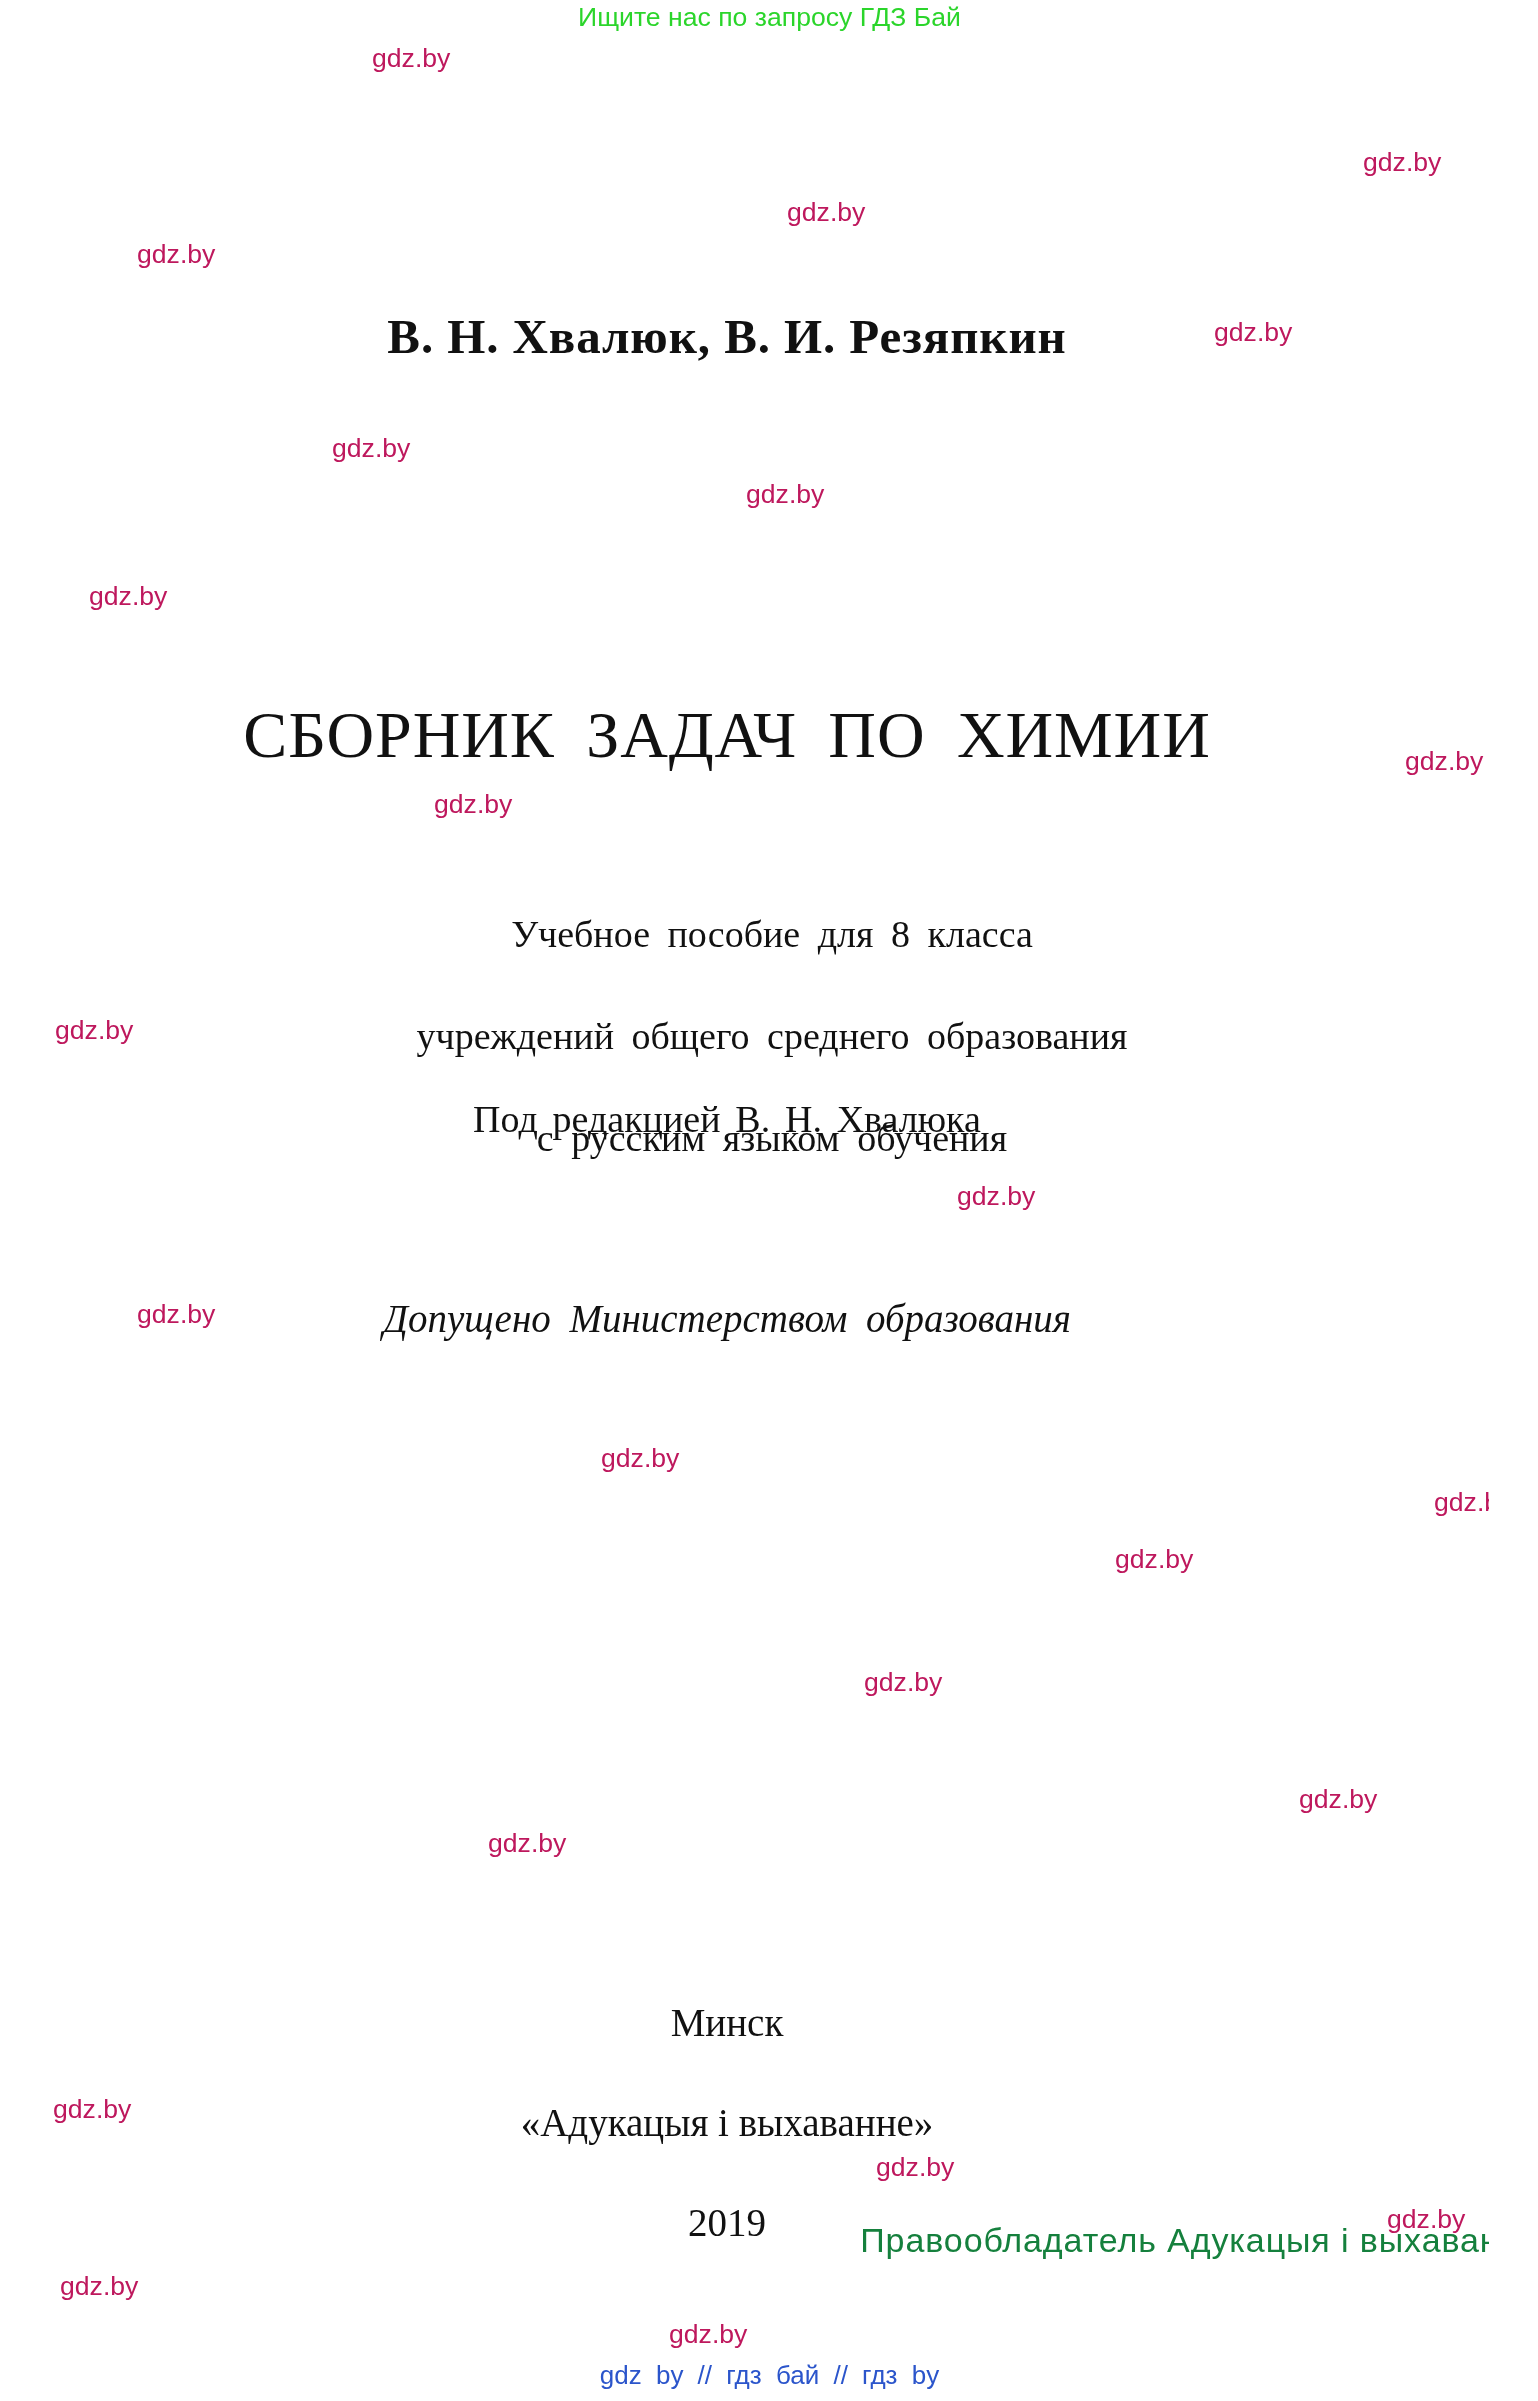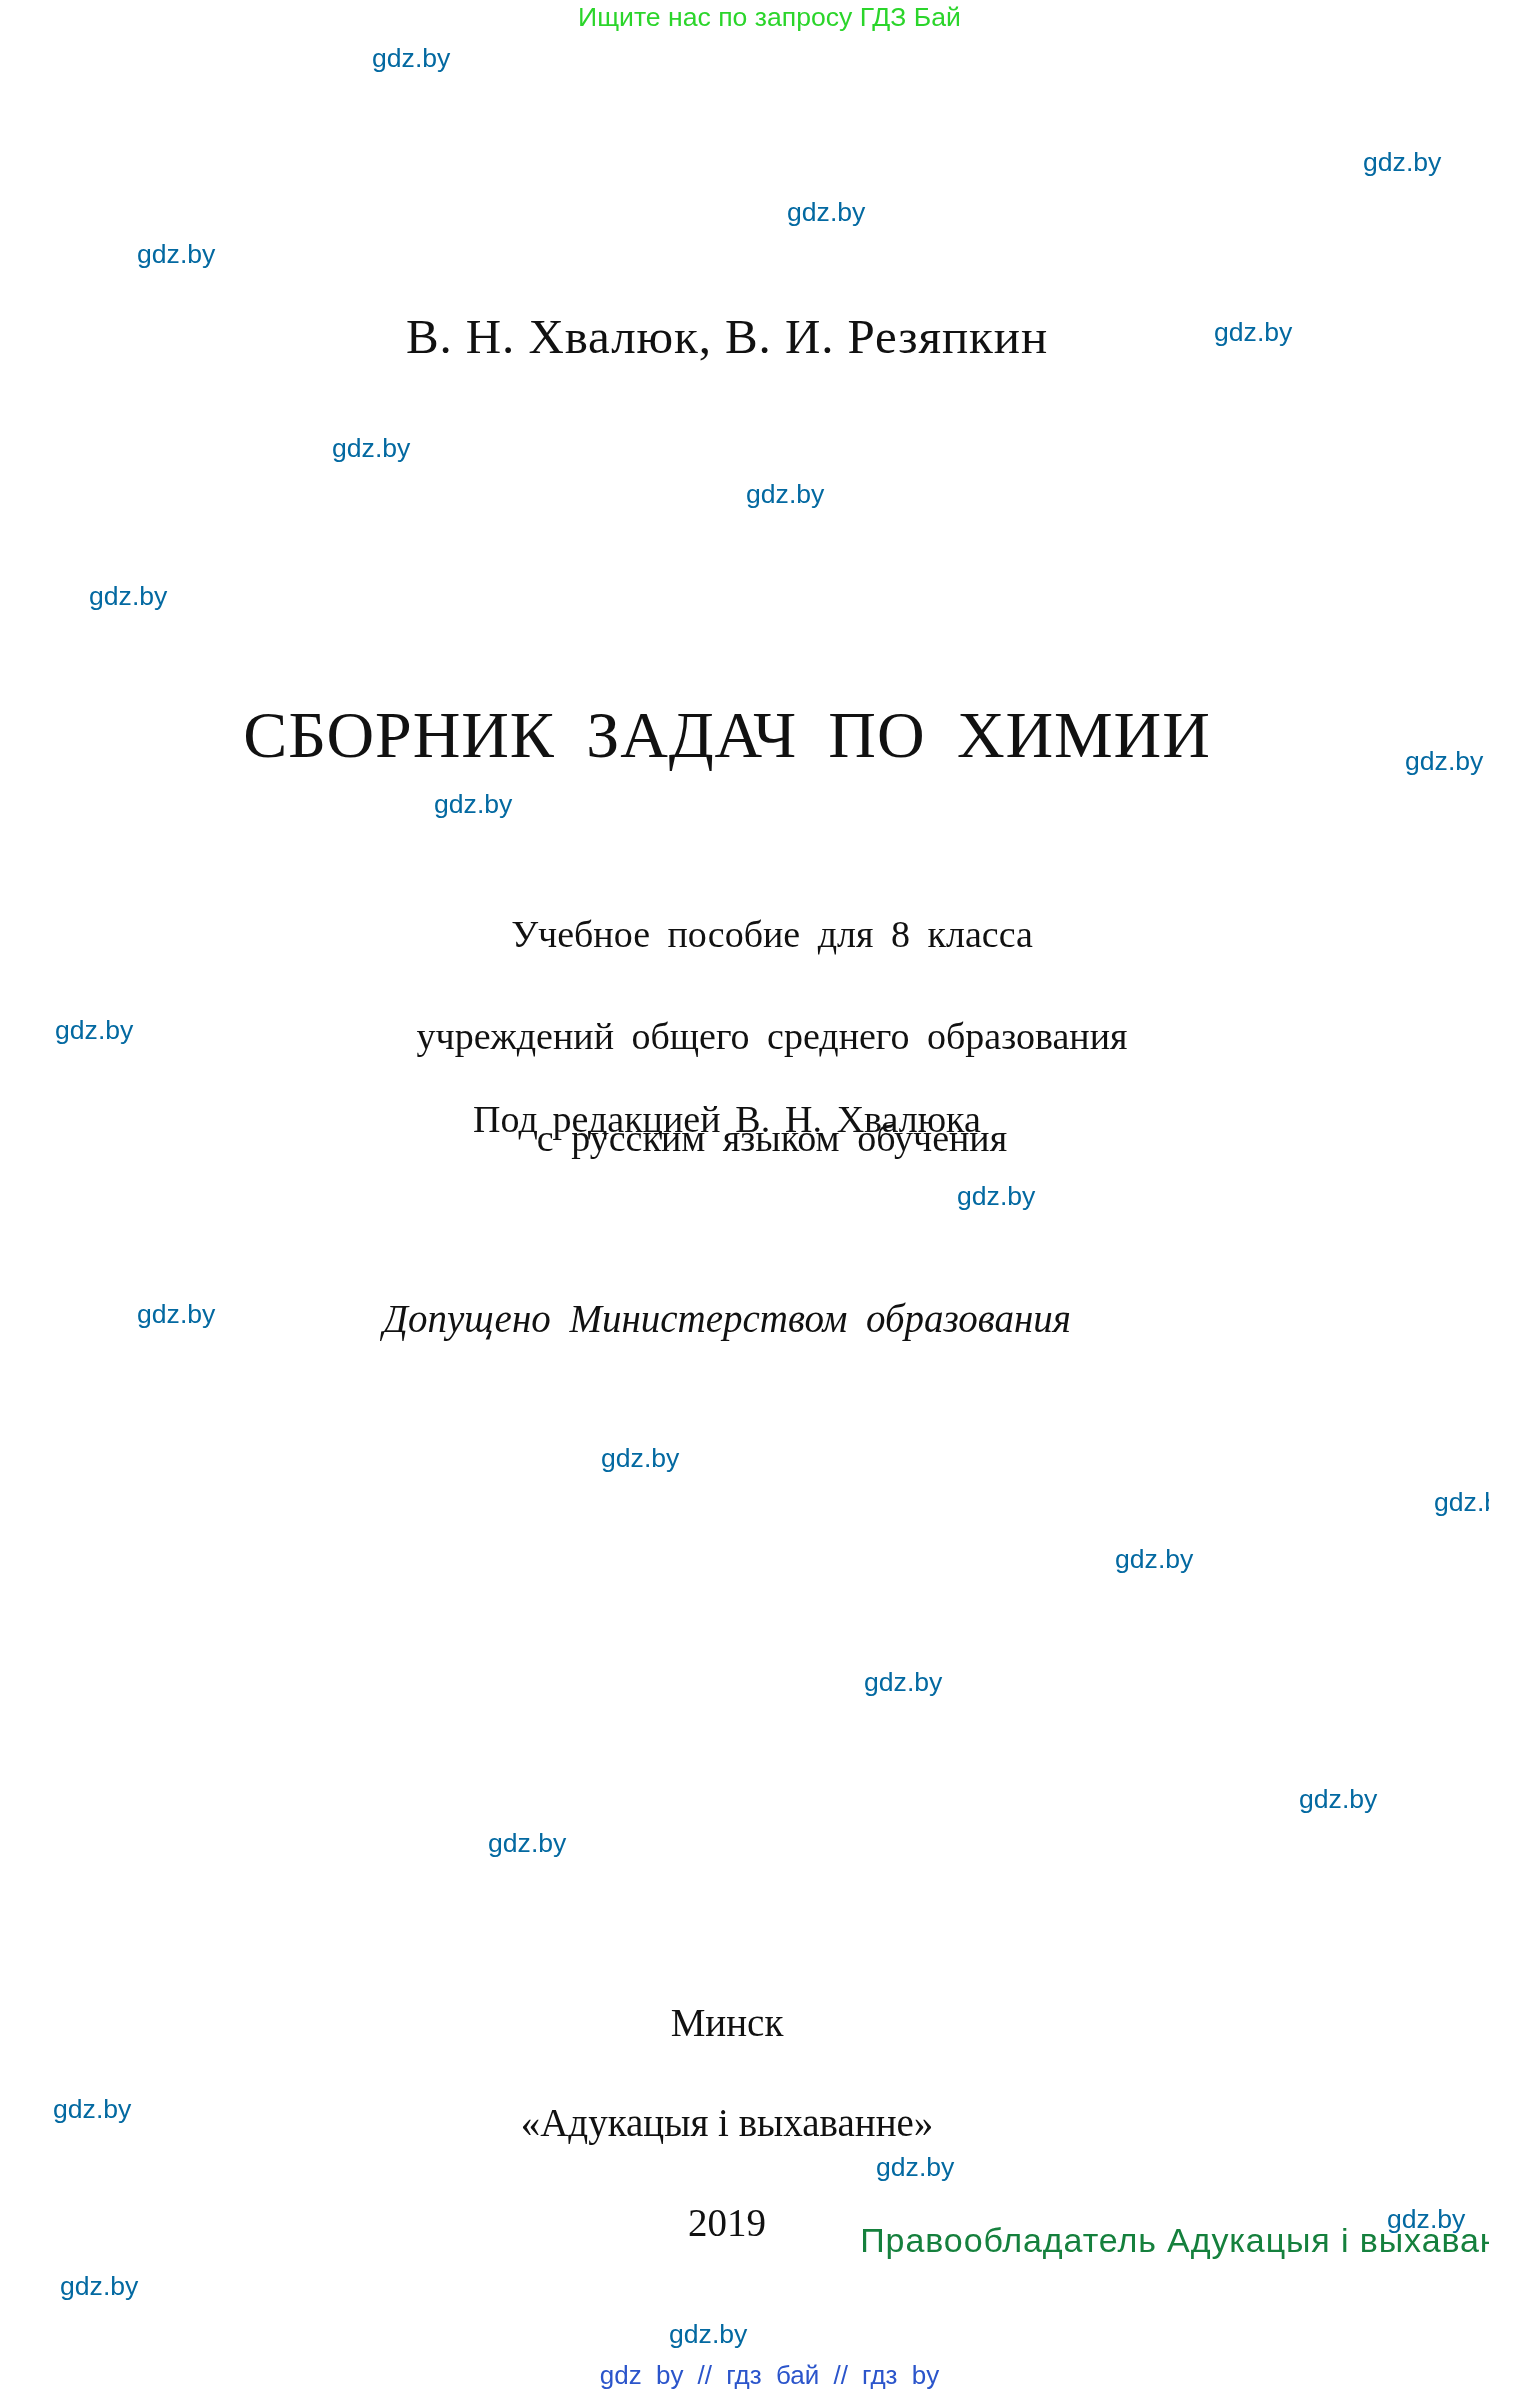--- a/index.html
+++ b/index.html
@@ -33,21 +33,21 @@
   .promo {
     top: 1.8px;
     font-family: "Liberation Sans", "DejaVu Sans", sans-serif;
     font-size: 26.6px;
     font-weight: 500;
     color: #2bd52b;
   }
   .authors {
     top: 308px;
     font-size: 49px;
-    font-weight: 400;
+    font-weight: 700;
     letter-spacing: 0.9px;
   }
   .title {
     top: 697px;
     margin: 0;
     font-size: 66px;
     font-weight: 400;
     letter-spacing: 0.9px;
     word-spacing: 14px;
   }
@@ -88,21 +88,21 @@
     font-family: "Liberation Sans", "DejaVu Sans", sans-serif;
     font-size: 26px;
     color: #2b55cb;
     word-spacing: 7px;
     cursor: pointer;
   }
   .wm {
     position: absolute;
     font-family: "Liberation Sans", "DejaVu Sans", sans-serif;
     font-size: 26.6px;
-    color: #0369a1;
+    color: #be185d;
     white-space: nowrap;
     line-height: 30px;
   }
 </style>
 </head>
 <body>
 
 <div class="page">
 
   <div class="full promo">Ищите нас по запросу ГДЗ Бай</div>

